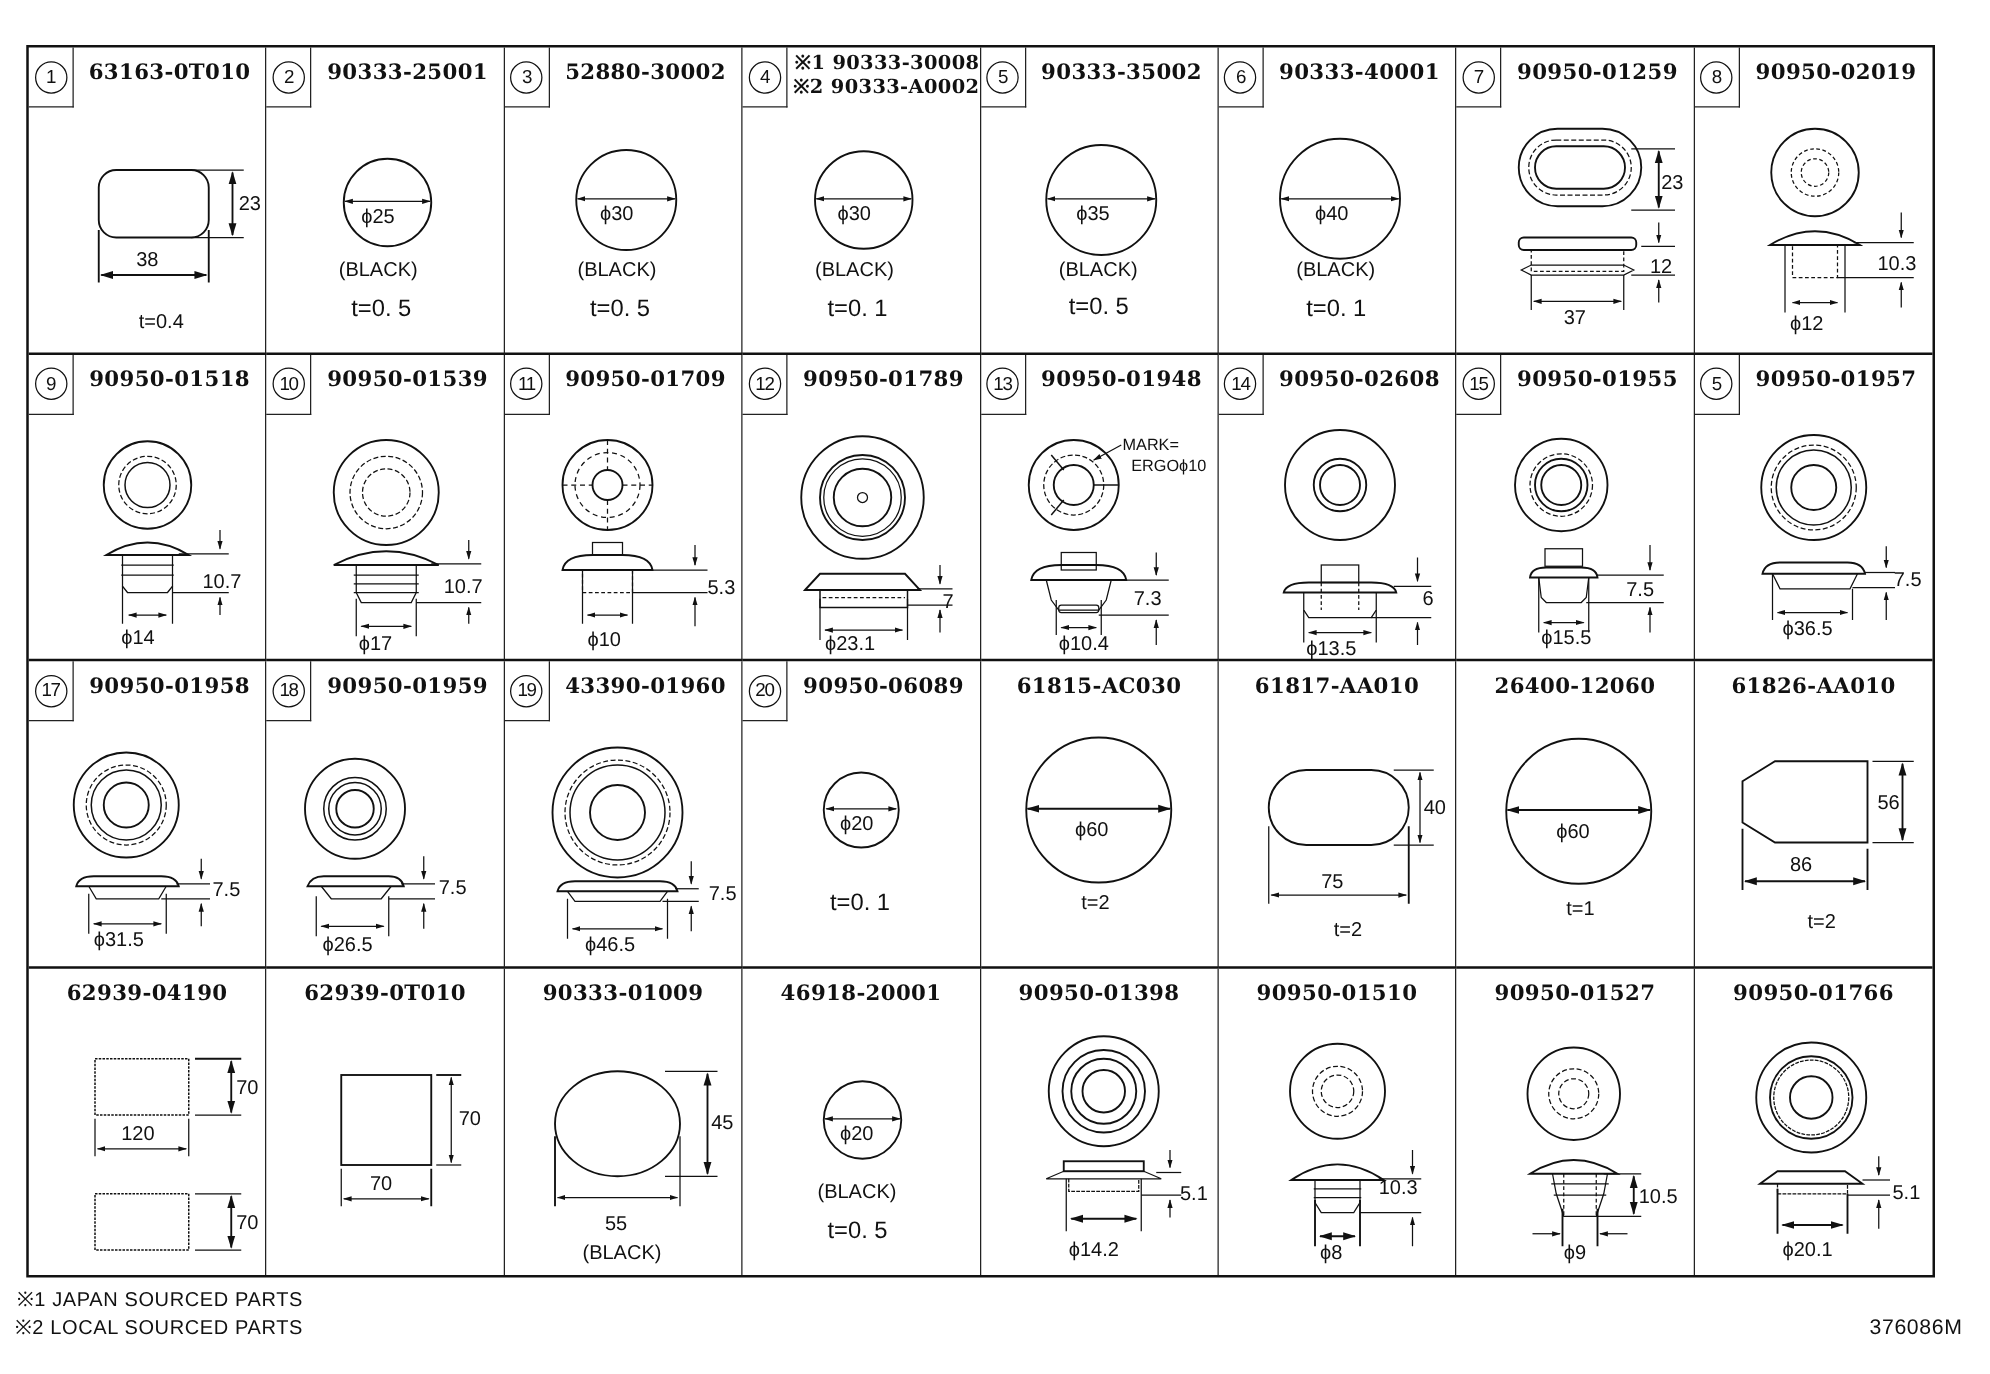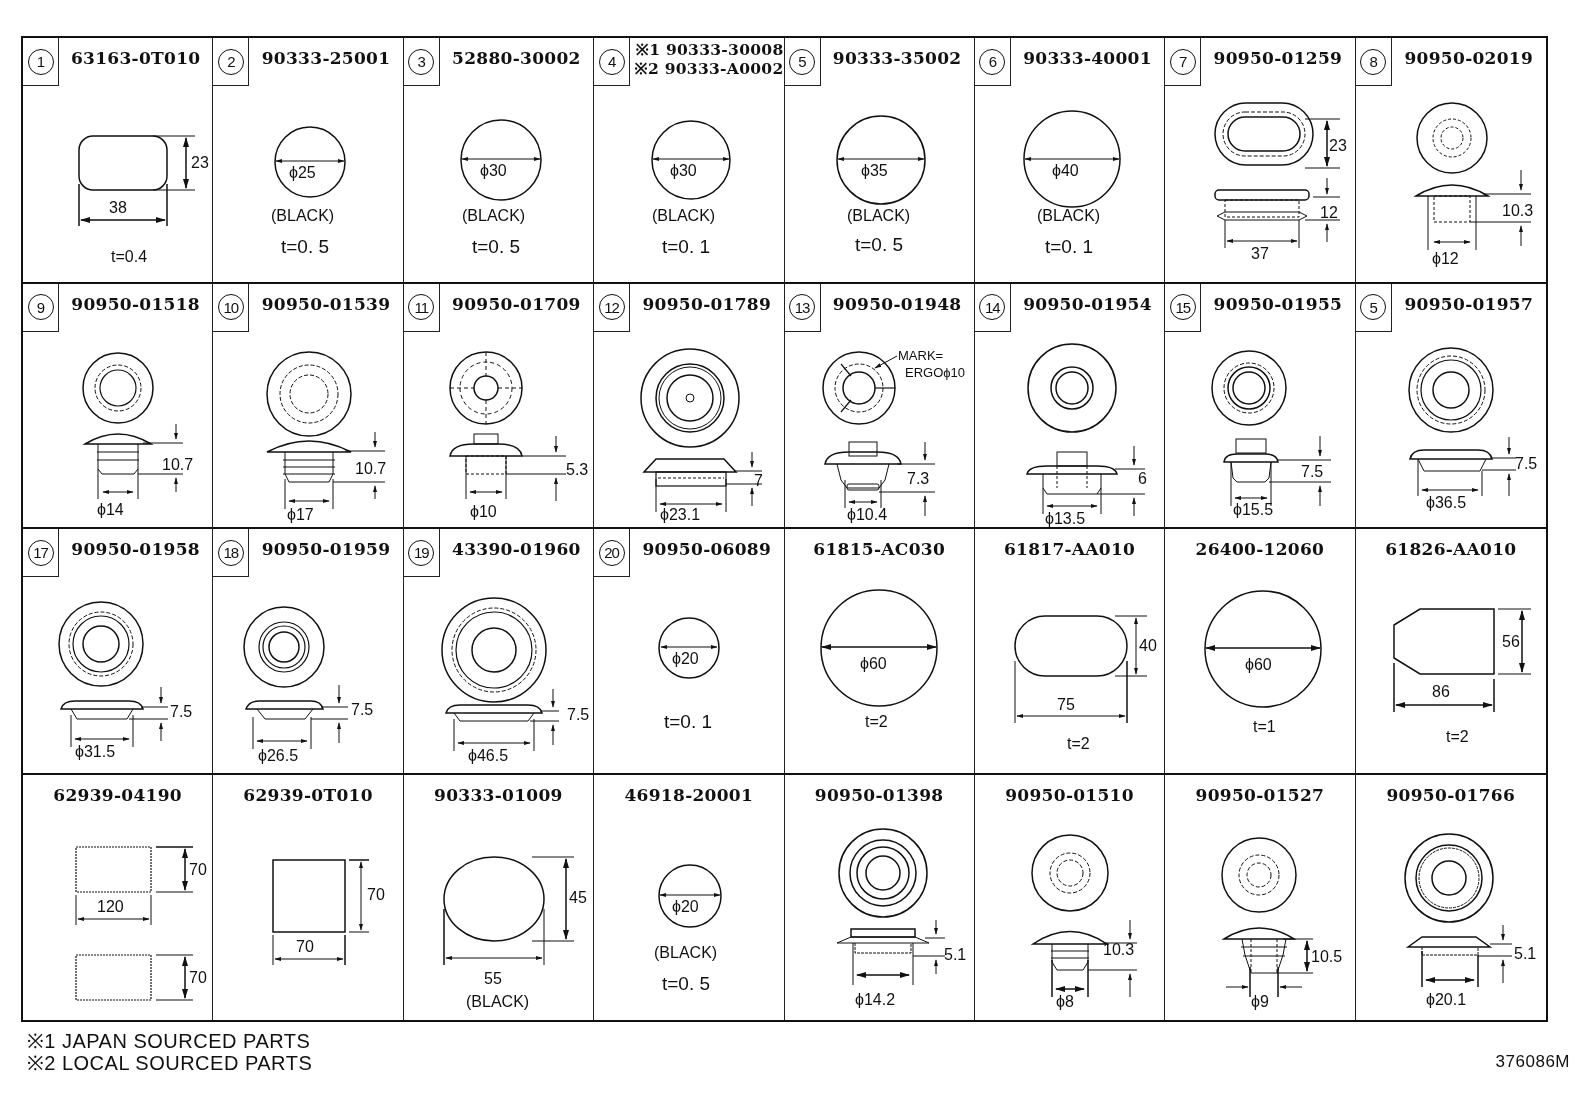--- a/index.html
+++ b/index.html
@@ -8,21 +8,21 @@
   .cell { position: relative; border-right: 1px solid #222; border-bottom: 2px solid #111; box-sizing: border-box; }
   .cell.lastcol { border-right: none; }
   .cell.lastrow { border-bottom: none; }
   .num { position: absolute; left: 0; top: 0; width: 36px; height: 48px; border-right: 1px solid #222; border-bottom: 1px solid #222; box-sizing: border-box; display: flex; align-items: center; justify-content: center; }
   .num span { display: inline-flex; align-items: center; justify-content: center; width: 24px; height: 24px; border: 1.5px solid #111; border-radius: 50%; font-size: 15px; letter-spacing: -1px; }
   .pn { position: absolute; left: 36px; right: 0; top: 10px; text-align: center; font-family: "DejaVu Serif", serif; font-weight: bold; font-size: 17px; letter-spacing: 0.3px; }
   .pn.full { left: 0; }
   .pn.two { top: 2px; font-size: 15.5px; line-height: 19px; text-align: right; left: 40px; }
   .cell svg { position: absolute; left: 0; top: 0; width: 100%; height: 100%; overflow: visible; }
   svg text { font-family: "Liberation Sans", sans-serif; font-size: 16px; fill: #111; }
-  .notes { position: absolute; left: 27px; top: 1030px; font-size: 20px; line-height: 22px; letter-spacing: 0.5px; }
+  .notes { position: absolute; left: 12px; top: 1030px; font-size: 16px; line-height: 22px; letter-spacing: 0.5px; text-align: right; }
   .code { position: absolute; right: 22px; top: 1052px; font-size: 17px; letter-spacing: 0.5px; }
 </style>
 </head>
 <body>
 
 <svg width="0" height="0" style="position:absolute">
   <defs>
     <marker id="ah" viewBox="0 0 10 10" refX="9" refY="5" markerWidth="7" markerHeight="7" orient="auto-start-reverse">
       <path d="M0,2 L10,5 L0,8 z" fill="#111"></path>
     </marker>
@@ -307,21 +307,21 @@
       <line x1="140" y1="158" x2="140" y2="176" stroke="#111" marker-end="url(#ah)"></line>
       <line x1="140" y1="232" x2="140" y2="212" stroke="#111" marker-end="url(#ah)"></line>
       <text x="122" y="200">7.3</text>
     </svg>
   </div>
 
   <div class="cell">
     <div class="num">
         <span>14</span>
       </div>
-    <div class="pn">90950-01954</div>
+    <div class="pn">90950-02608</div>
     <svg>
       <circle cx="97" cy="104" r="44" fill="none" stroke="#111" stroke-width="1.5"></circle>
       <circle cx="97" cy="104" r="21" fill="none" stroke="#111" stroke-width="1.5"></circle>
       <circle cx="97" cy="104" r="16" fill="none" stroke="#111" stroke-width="1.5"></circle>
       <rect x="82" y="168" width="30" height="14" fill="none" stroke="#111"></rect>
       <path d="M52 190 Q54 182 72 182 L122 182 Q140 182 142 190 z" fill="none" stroke="#111" stroke-width="1.5"></path>
       <path d="M68 190 L68 204 L72 210 L122 210 L126 204 L126 190" fill="none" stroke="#111"></path>
       <line x1="82" y1="182" x2="82" y2="204" stroke="#111" stroke-dasharray="3 2"></line>
       <line x1="112" y1="182" x2="112" y2="204" stroke="#111" stroke-dasharray="3 2"></line>
       <line x1="68" y1="204" x2="68" y2="230" stroke="#111"></line>

